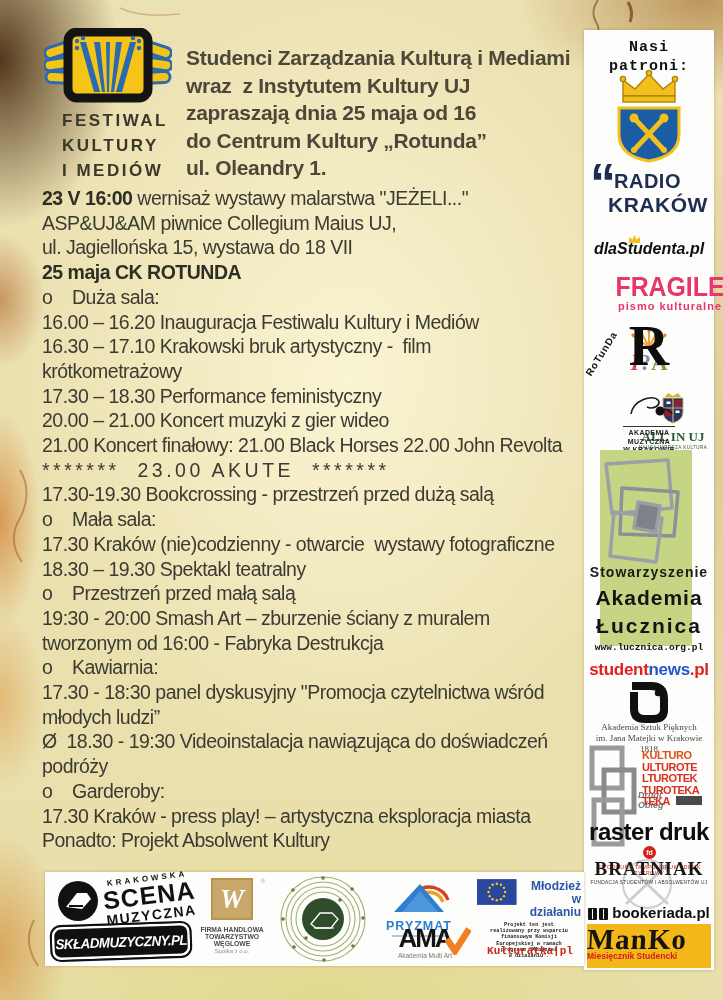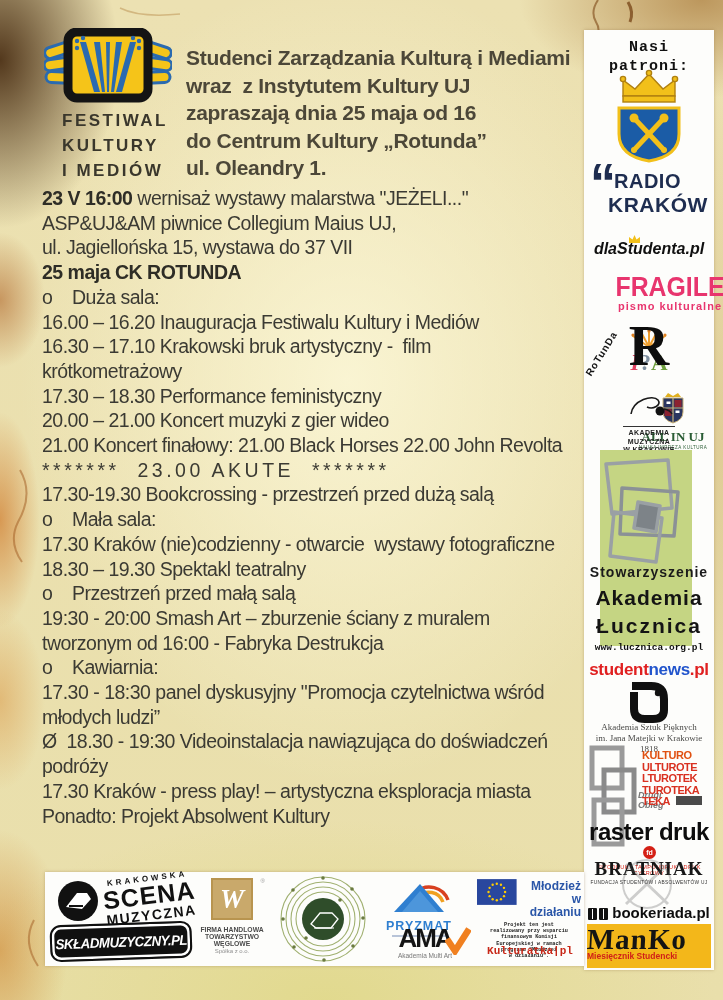--- a/index.html
+++ b/index.html
@@ -183,21 +183,21 @@
       <div class="iline">Studenci Zarządzania Kulturą i Mediami</div>
       <div class="iline">wraz  z Instytutem Kultury UJ</div>
       <div class="iline">zapraszają dnia 25 maja od 16</div>
       <div class="iline">do Centrum Kultury „Rotunda”</div>
       <div class="iline">ul. Oleandry 1.</div>
     </div>
 
   <div class="abs schedule">
       <div class="line"><b>23 V 16:00</b><span> wernisaż wystawy malarstwa "JEŻELI..."</span></div>
       <div class="line"><b></b><span>ASP&amp;UJ&amp;AM piwnice Collegium Maius UJ,</span></div>
-      <div class="line"><b></b><span>ul. Jagiellońska 15, wystawa do 37 VII</span></div>
+      <div class="line"><b></b><span>ul. Jagiellońska 15, wystawa do 18 VII</span></div>
       <div class="line"><b>25 maja CK ROTUNDA</b><span></span></div>
       <div class="line"><b></b><span>o    Duża sala:</span></div>
       <div class="line"><b></b><span>16.00 – 16.20 Inauguracja Festiwalu Kultury i Mediów</span></div>
       <div class="line"><b></b><span>16.30 – 17.10 Krakowski bruk artystyczny -  film</span></div>
       <div class="line"><b></b><span>krótkometrażowy</span></div>
       <div class="line"><b></b><span>17.30 – 18.30 Performance feministyczny</span></div>
       <div class="line"><b></b><span>20.00 – 21.00 Koncert muzyki z gier wideo</span></div>
       <div class="line"><b></b><span>21.00 Koncert finałowy: 21.00 Black Horses 22.00 John Revolta</span></div>
       <div class="line spaced"><b></b><span>*******  23.00 AKUTE  *******</span></div>
       <div class="line"><b></b><span>17.30-19.30 Bookcrossing - przestrzeń przed dużą salą</span></div>
@@ -205,20 +205,21 @@
       <div class="line"><b></b><span>17.30 Kraków (nie)codzienny - otwarcie  wystawy fotograficzne</span></div>
       <div class="line"><b></b><span>18.30 – 19.30 Spektakl teatralny</span></div>
       <div class="line"><b></b><span>o    Przestrzeń przed małą salą</span></div>
       <div class="line"><b></b><span>19:30 - 20:00 Smash Art – zburzenie ściany z muralem</span></div>
       <div class="line"><b></b><span>tworzonym od 16:00 - Fabryka Destrukcja</span></div>
       <div class="line"><b></b><span>o    Kawiarnia:</span></div>
       <div class="line"><b></b><span>17.30 - 18:30 panel dyskusyjny "Promocja czytelnictwa wśród</span></div>
       <div class="line"><b></b><span>młodych ludzi”</span></div>
       <div class="line"><b></b><span>Ø  18.30 - 19:30 Videoinstalacja nawiązująca do doświadczeń</span></div>
       <div class="line"><b></b><span>podróży</span></div>
+      <div class="line"><b></b><span>o    Garderoby:</span></div>
       <div class="line"><b></b><span>17.30 Kraków - press play! – artystyczna eksploracja miasta</span></div>
       <div class="line"><b></b><span>Ponadto: Projekt Absolwent Kultury</span></div>
     </div>
 
   <div class="abs rstrip">
 
     <div class="item patrons-heading">Nasi
 patroni:</div>
 
     <svg class="abs" style="left:30px;top:38px" width="70" height="96" viewBox="0 0 70 96">

